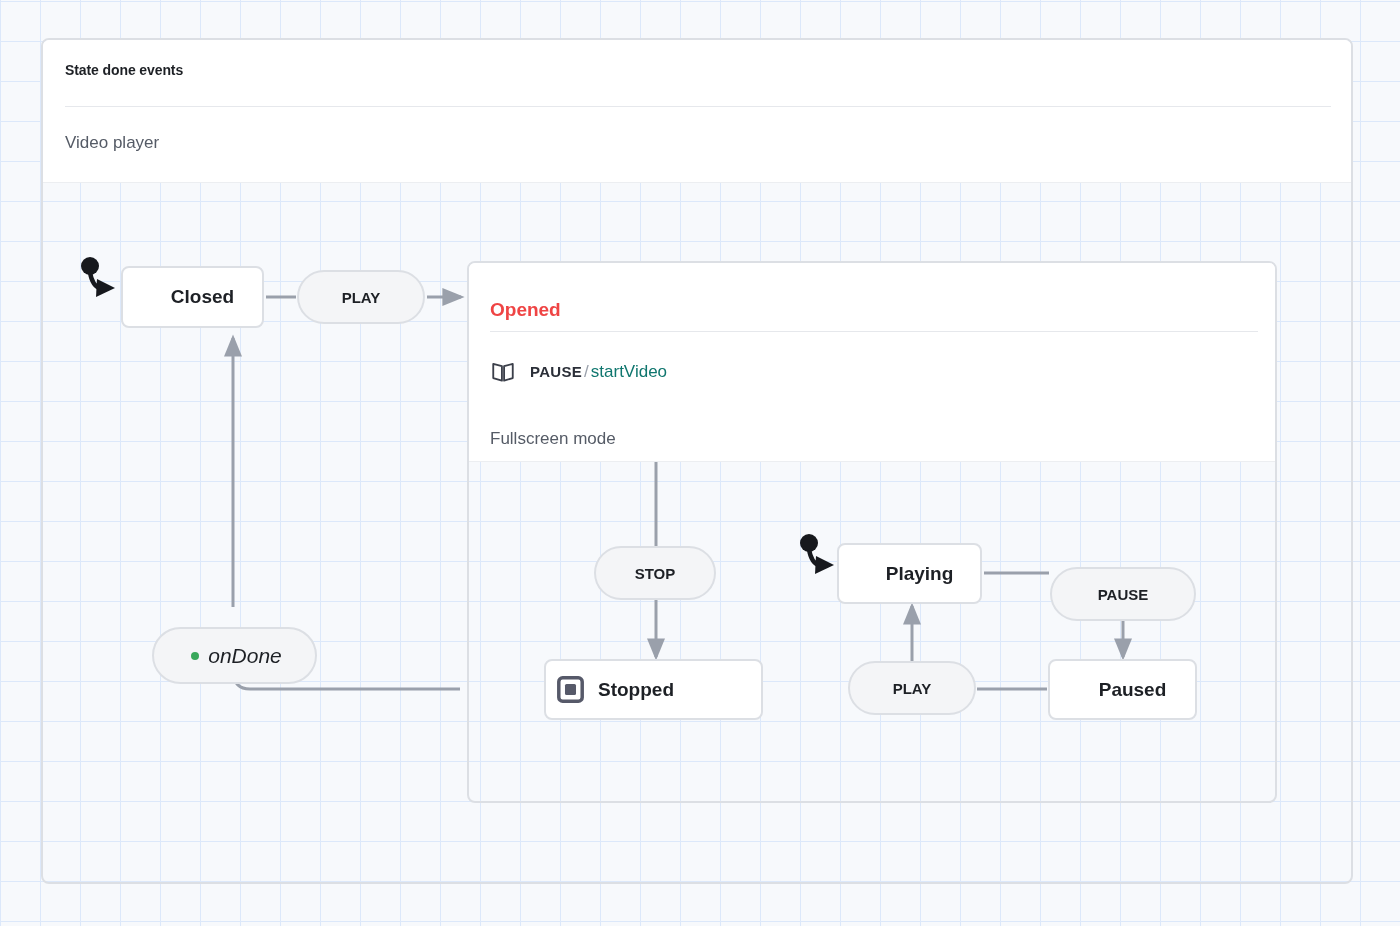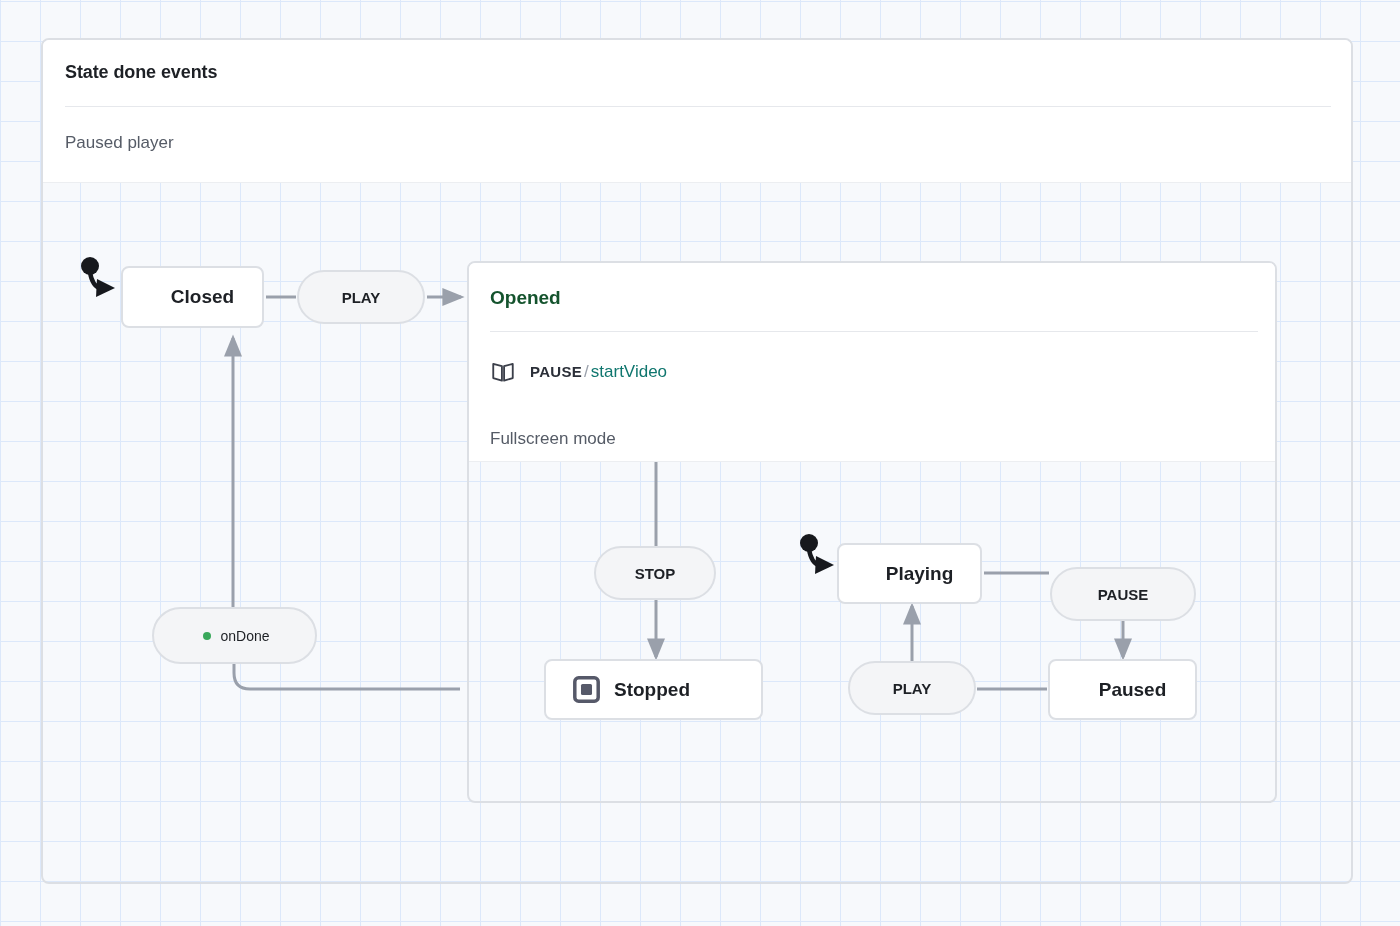--- a/index.html
+++ b/index.html
@@ -34,21 +34,21 @@
     position: absolute;
     left: 0; top: 0; right: 0;
     height: 143px;
     background: #ffffff;
     border-radius: 6px 6px 0 0;
     border-bottom: 1px solid #eceef1;
   }
   #machine-title {
     position: absolute;
     left: 22px; top: 22px;
-    font-size: 18px;
+    font-size: 14px;
     font-weight: bold;
     color: #1d2025;
     letter-spacing: -0.1px;
   }
   #machine-title-rule {
     position: absolute;
     left: 22px; top: 66px;
     width: 1266px; height: 1px;
     background: #e6e8ec;
   }
@@ -81,22 +81,24 @@
     border-radius: 999px;
     display: flex;
     align-items: center;
     justify-content: center;
     gap: 9px;
     font-size: 15px;
     font-weight: bold;
     color: #1d2025;
   }
   .event-pill.italic-label {
+    font-style: italic;
     font-weight: normal;
-    font-size: 14px;
+    font-size: 21px;
+    margin-top: 20px;
   }
   .green-dot {
     width: 8px; height: 8px;
     border-radius: 50%;
     background: #39a85b;
     flex: 0 0 auto;
   }
 
   
   #state-opened {
@@ -110,24 +112,24 @@
   #opened-header {
     position: absolute;
     left: 0; top: 0; right: 0;
     height: 199px;
     background: #ffffff;
     border-radius: 6px 6px 0 0;
     border-bottom: 1px solid #eceef1;
   }
   #opened-title {
     position: absolute;
-    left: 21px; top: 24px;
+    left: 21px; top: 36px;
     font-size: 19px;
     font-weight: bold;
-    color: #14532d;
+    color: #ef4444;
   }
   #opened-rule {
     position: absolute;
     left: 21px; top: 68px;
     width: 768px; height: 1px;
     background: #e6e8ec;
   }
   #opened-invoke {
     position: absolute;
     left: 21px; top: 96px;
@@ -152,21 +154,21 @@
     color: #555b66;
     margin-top: 16px;
   }
 
   
   #state-closed  { left: 121px; top: 266px; width: 143px; height: 62px; }
   #event-play-1  { left: 297px; top: 270px; width: 128px; height: 54px; }
   #event-ondone  { left: 152px; top: 607px; width: 165px; height: 57px; padding-left: 4px; }
   #event-stop    { left: 594px; top: 546px; width: 122px; height: 54px; }
   #state-stopped { left: 544px; top: 659px; width: 219px; height: 61px;
-                   justify-content: flex-start; padding-left: 27px; }
+                   justify-content: flex-start; padding-left: 11px; }
   #state-playing { left: 837px; top: 543px; width: 145px; height: 61px; }
   #event-pause   { left: 1050px; top: 546px; width: 146px; height: 54px; margin-top: 21px; }
   #event-play-2  { left: 848px; top: 661px; width: 128px; height: 54px; }
   #state-paused  { left: 1048px; top: 659px; width: 149px; height: 61px; }
 
   
   .final-state-icon { flex: 0 0 auto; display: block; }
   .invoke-icon { flex: 0 0 auto; display: block; }
 
   
@@ -219,21 +221,21 @@
       <circle cx="809" cy="543" r="9" fill="#16181d"></circle>
       <path d="M 809,549 Q 811,563 820,566" fill="none" stroke="#16181d" stroke-width="4.5"></path>
       <path d="M 816,556 L 834,565 L 815,574 z" fill="#16181d"></path>
     </g>
   </svg>
 
   <div id="machine-card">
     <div id="machine-header">
       <div id="machine-title">State done events</div>
       <div id="machine-title-rule"></div>
-      <div id="machine-desc">Paused player</div>
+      <div id="machine-desc">Video player</div>
     </div>
   </div>
 
   <div id="state-closed" class="state-node">
     <span>Closed</span>
   </div>
 
   <div id="event-play-1" class="event-pill">
     <span>PLAY</span>
   </div>

